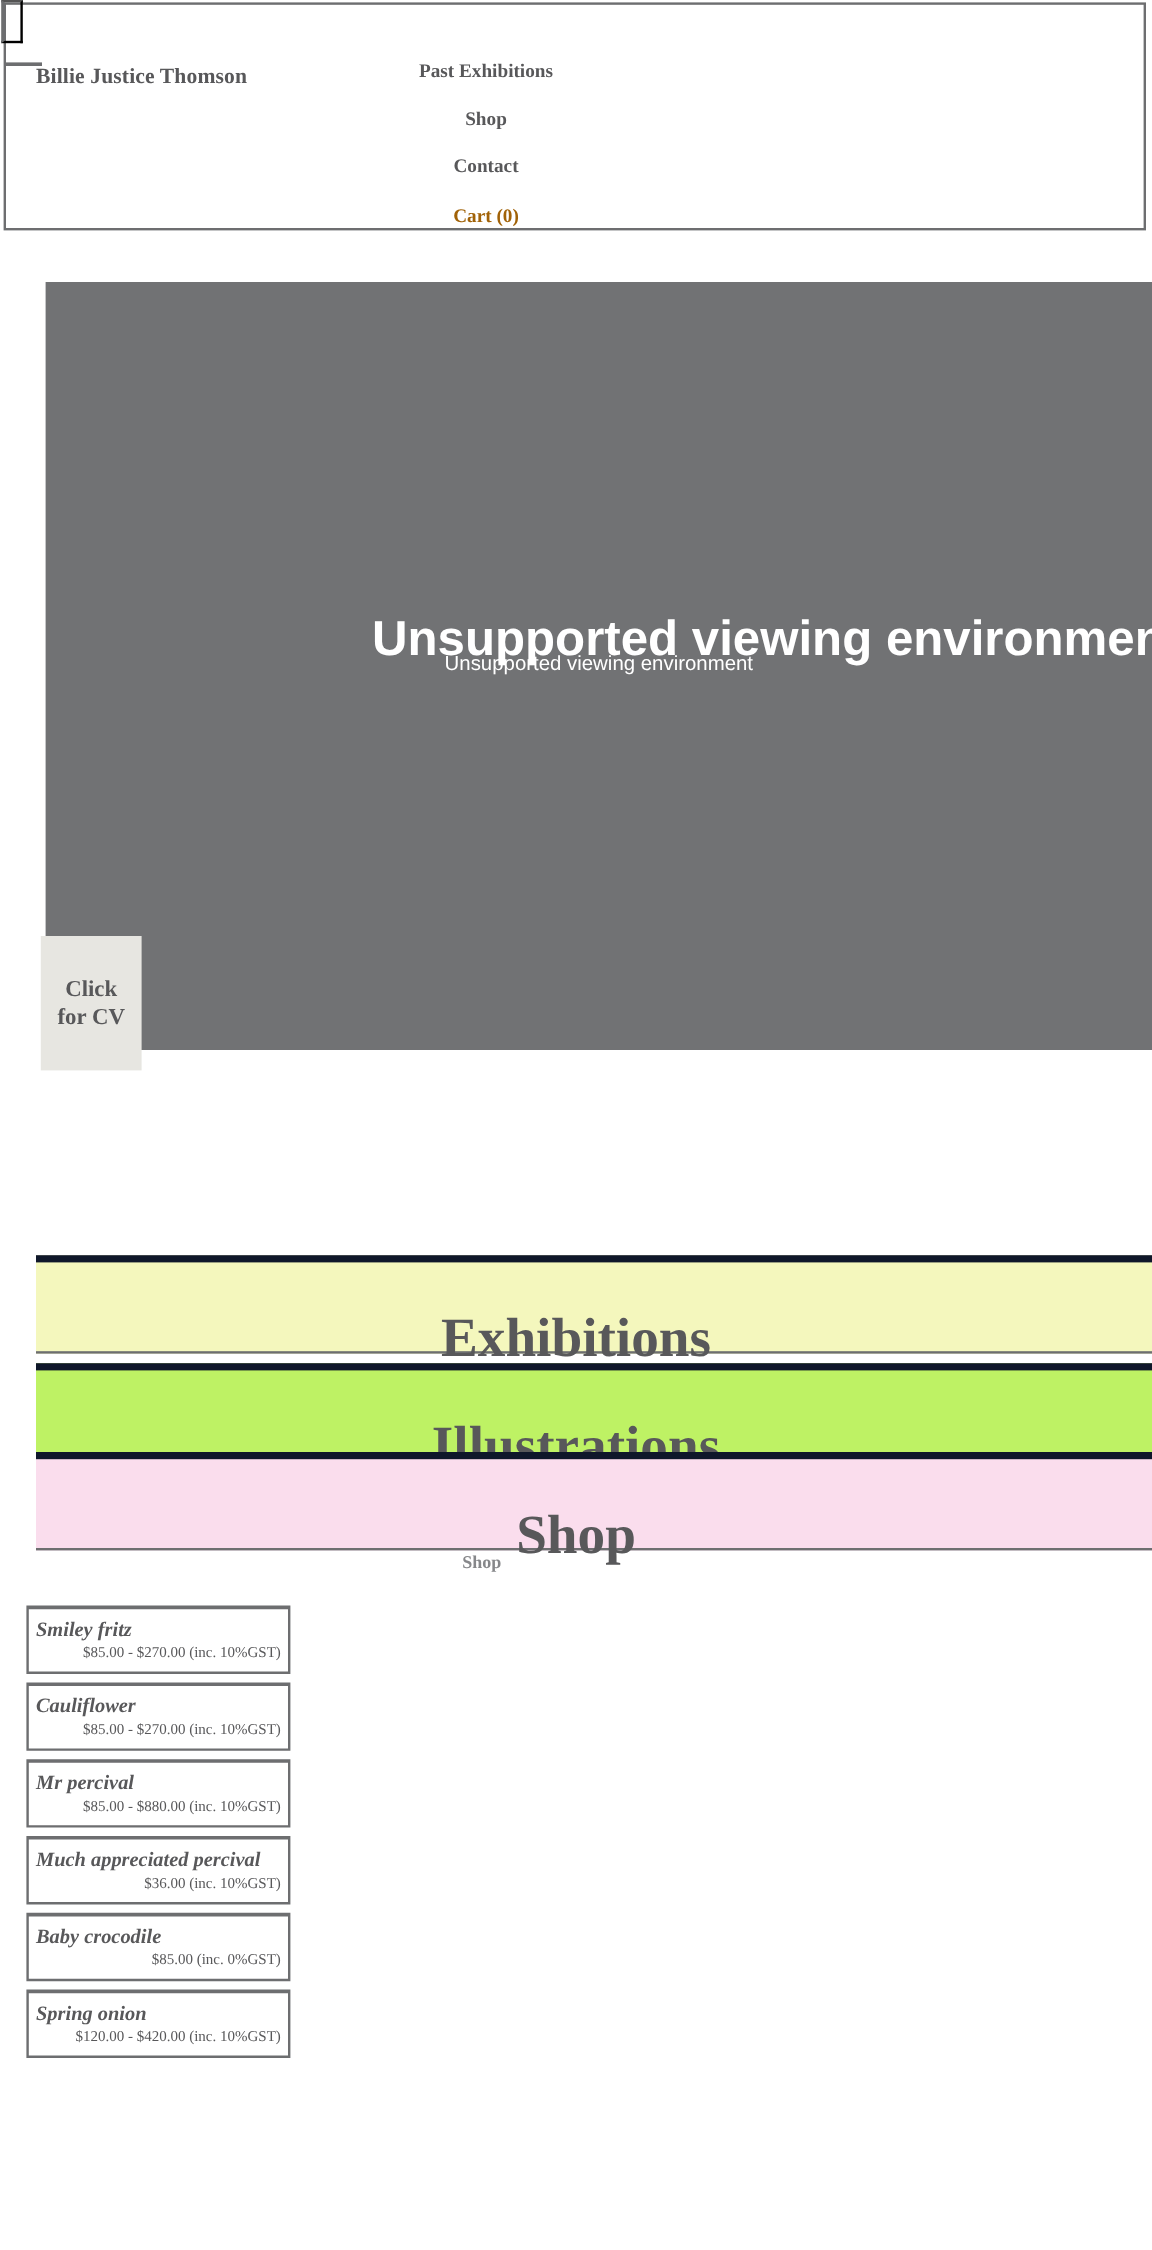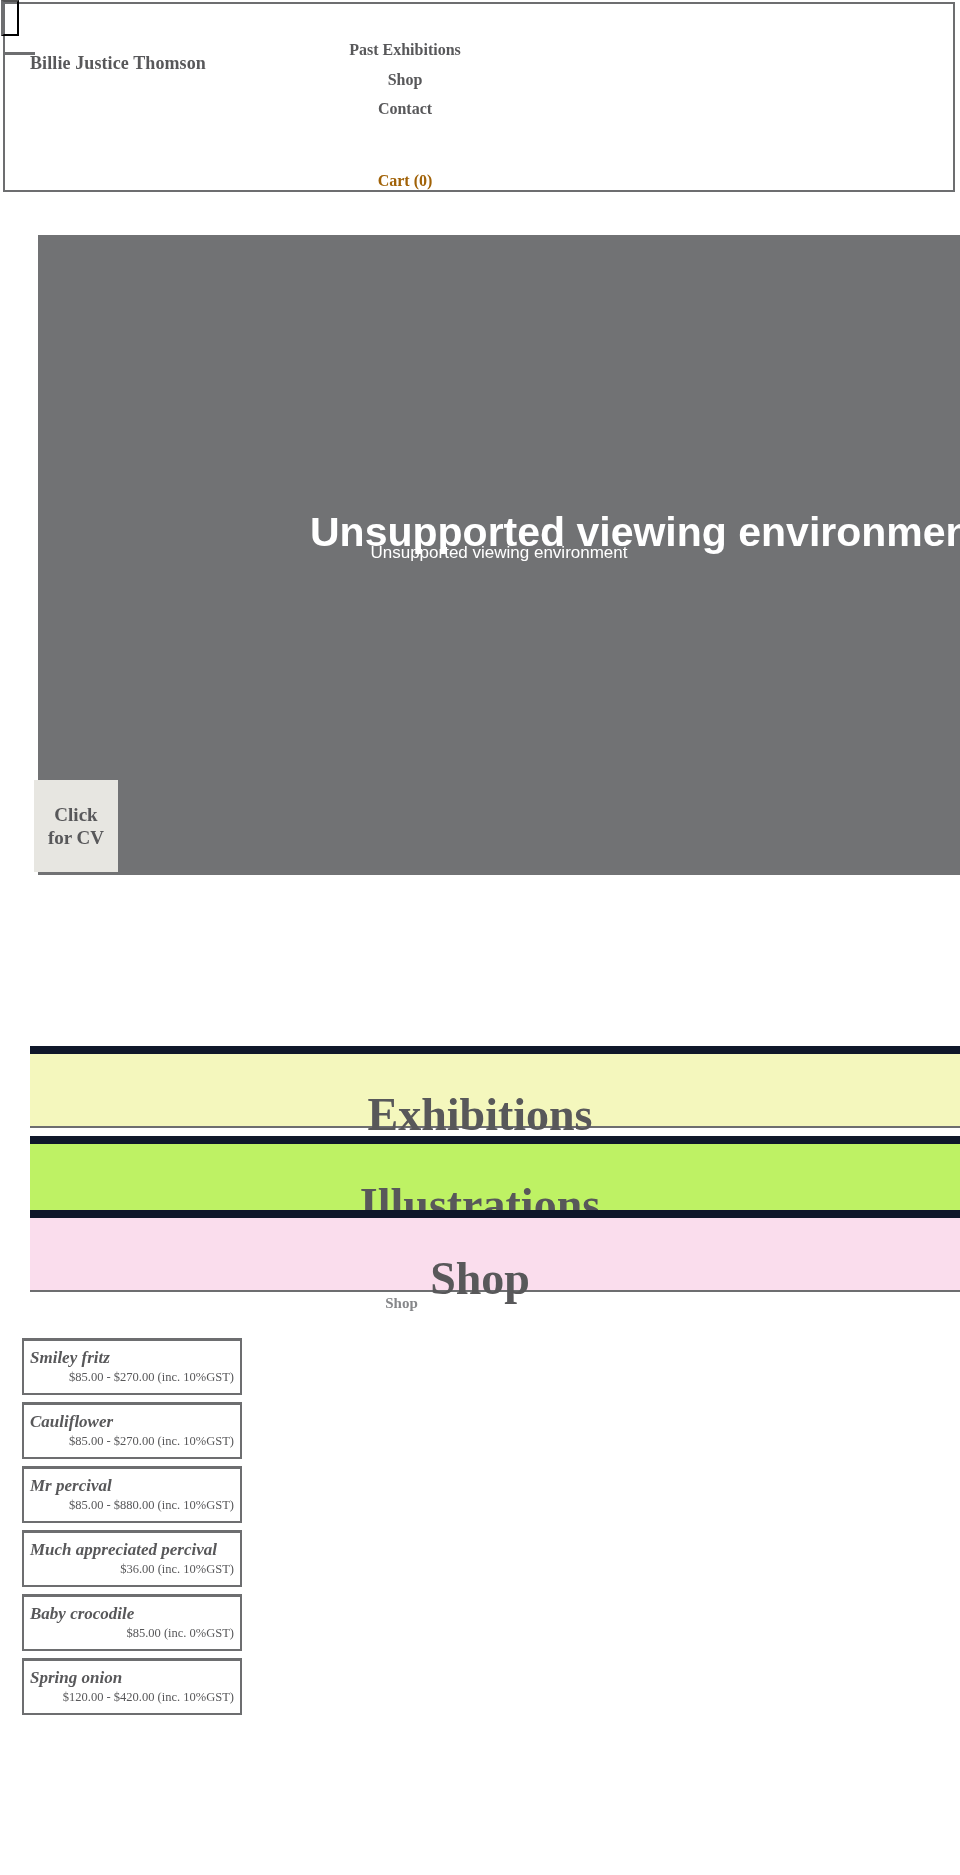--- a/index.html
+++ b/index.html
@@ -70,21 +70,21 @@
     position: absolute;
     left: 0;
     top: 30px;
     width: 800px;
     list-style: none;
     margin: 0;
     padding: 0;
     text-align: center;
   }
   .nav-list li {
-    margin: 2px;
+    margin: 12px;
     padding: 0;
     line-height: 27.5px;
   }
   .nav-link {
     font-size: 16px;
     font-weight: bold;
     color: #58585a;
     text-decoration: none;
     cursor: pointer;
   }
@@ -133,41 +133,41 @@
     text-align: center;
     font-family: "Liberation Sans", "DejaVu Sans", sans-serif;
     font-size: 17px;
     color: #ffffff;
   }
   .cv-button {
     position: absolute;
     left: -4px;
     top: 545px;
     width: 84px;
-    height: 92px;
+    height: 112px;
     background: #e7e6e1;
     border: none;
     font-family: "Liberation Serif", "DejaVu Serif", serif;
     font-size: 19px;
     font-weight: bold;
     color: #58585a;
     line-height: 23px;
     cursor: pointer;
     padding: 14px 6px;
     box-sizing: border-box;
     text-align: center;
   }
 
   
   .band {
     position: absolute;
     left: 30px;
     width: 930px;
     height: 82px;
-    border-top: 8px solid #0f172a;
+    border-top: 6px solid #0f172a;
     border-bottom: 2px solid #6d6e70;
     box-sizing: border-box;
   }
   .band-exhibitions { top: 1046px; background: #f4f7bd; }
   .band-illustrations { top: 1136px; background: #bef264; }
   .band-shop { top: 1210px; background: #fadded; }
 
   .band-title {
     position: absolute;
     left: 0;

